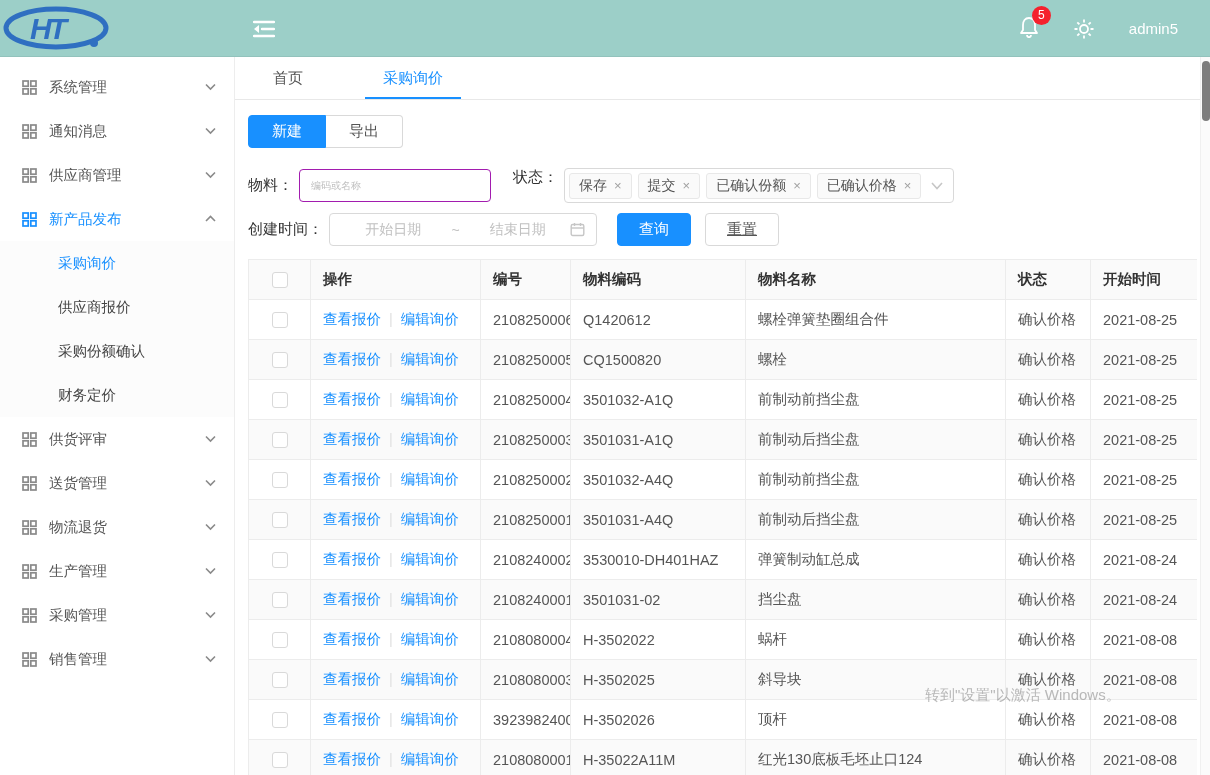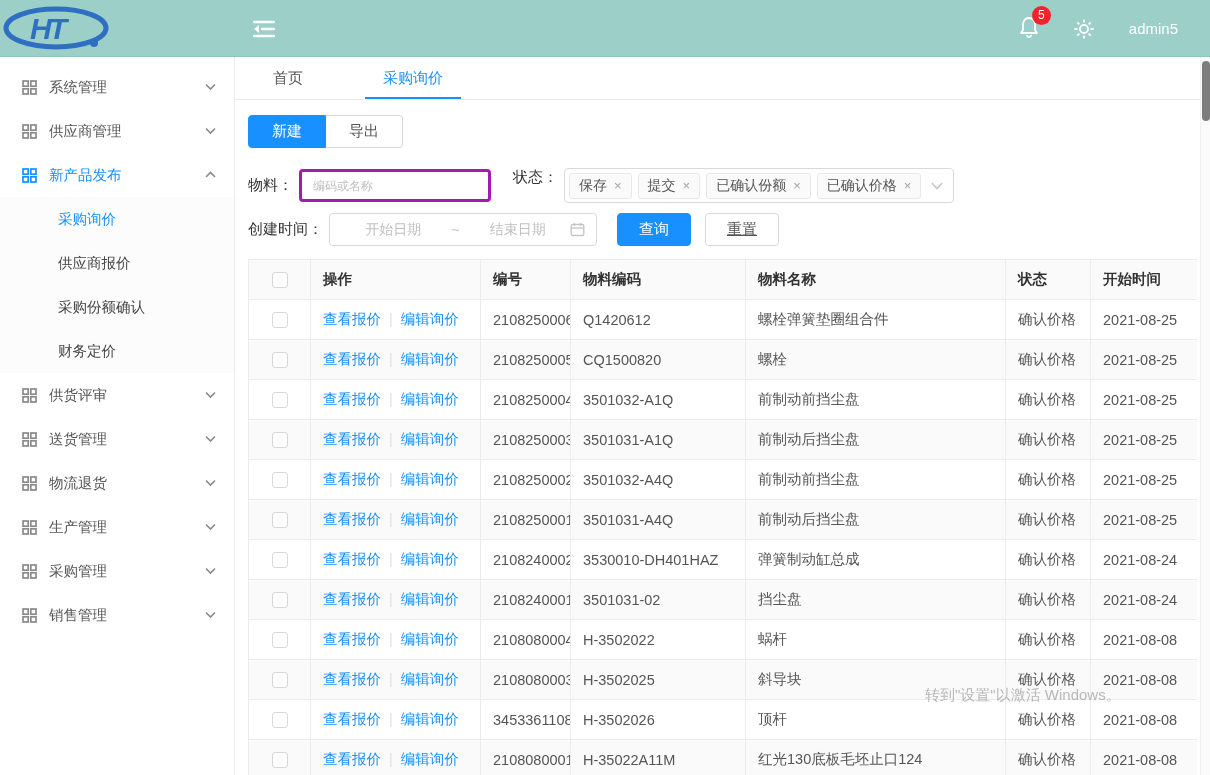--- a/index.html
+++ b/index.html
@@ -37,21 +37,21 @@
   .panel { padding:15px 13px 0 13px; }
   .btn-group { display:inline-flex; margin-bottom:20px; }
   .btn-seg { height:33px; padding:0 23px; font-size:15px; border:1px solid #d9d9d9; background:#fff; color:#555;
              cursor:pointer; font-family:inherit; }
   .btn-seg.primary { background:#1890ff; border-color:#1890ff; color:#fff; }
   .btn-seg:first-child { border-radius:4px 0 0 4px; }
   .btn-seg:last-child { border-radius:0 4px 4px 0; border-left:none; }
 
   .filter-row { display:flex; align-items:center; margin-bottom:10px; font-size:15px; color:#333; }
   .flabel { white-space:nowrap; }
-  .material-input { width:192px; height:33px; border:3px solid #a21caf; border-radius:4px; padding:0 11px; font-size:12px;
+  .material-input { width:192px; height:33px; border:1px solid #a21caf; border-radius:4px; padding:0 11px; font-size:10px;
                     color:#333; margin-left:6px; outline:none; font-family:inherit; }
   .material-input::placeholder { color:#c0c0c0; }
   .status-wrap { display:flex; align-items:flex-start; margin-left:22px; }
   .status-box { display:flex; align-items:center; border:1px solid #d9d9d9; border-radius:4px; min-height:35px;
                 padding:2px 10px 2px 4px; margin-left:6px; gap:6px; cursor:pointer; }
   .tag { display:inline-flex; align-items:center; background:#fafafa; border:1px solid #e8e8e8; border-radius:3px;
          padding:3px 9px; font-size:14px; color:#555; gap:7px; white-space:nowrap; }
   .tag-x { color:#a0a0a0; font-size:13px; cursor:pointer; line-height:1; }
   .status-chev { margin-left:4px; display:flex; }
 
@@ -149,20 +149,38 @@
         <span class="side-icon">
           <svg width="15" height="15" viewBox="0 0 15 15">
             <g fill="none" stroke="#8a8a8a" stroke-width="1.7">
               <rect x="1" y="1" width="5.2" height="5.2"></rect>
               <rect x="8.8" y="1" width="5.2" height="5.2"></rect>
               <rect x="1" y="8.8" width="5.2" height="5.2"></rect>
               <rect x="8.8" y="8.8" width="5.2" height="5.2"></rect>
             </g>
           </svg>
         </span>
+        <span class="side-label">通知消息</span>
+        <span class="chev">
+          <svg width="11" height="8" viewBox="0 0 11 8">
+            <polyline points="1,1.5 5.5,6 10,1.5" fill="none" stroke="#8a8a8a" stroke-width="1.6"></polyline>
+          </svg>
+        </span>
+      </div>
+      <div class="side-item">
+        <span class="side-icon">
+          <svg width="15" height="15" viewBox="0 0 15 15">
+            <g fill="none" stroke="#8a8a8a" stroke-width="1.7">
+              <rect x="1" y="1" width="5.2" height="5.2"></rect>
+              <rect x="8.8" y="1" width="5.2" height="5.2"></rect>
+              <rect x="1" y="8.8" width="5.2" height="5.2"></rect>
+              <rect x="8.8" y="8.8" width="5.2" height="5.2"></rect>
+            </g>
+          </svg>
+        </span>
         <span class="side-label">供应商管理</span>
         <span class="chev">
           <svg width="11" height="8" viewBox="0 0 11 8">
             <polyline points="1,1.5 5.5,6 10,1.5" fill="none" stroke="#8a8a8a" stroke-width="1.6"></polyline>
           </svg>
         </span>
       </div>
       <div class="side-item active">
         <span class="side-icon">
           <svg width="15" height="15" viewBox="0 0 15 15">
@@ -466,21 +484,21 @@
                 <td class="cell-actions"><a class="link">查看报价</a><span class="link-div">|</span><a class="link">编辑询价</a></td>
                 <td class="cell-id">2108080003</td>
                 <td class="cell-code">H-3502025</td>
                 <td class="cell-name">斜导块</td>
                 <td class="cell-status">确认价格</td>
                 <td class="cell-date">2021-08-08</td>
               </tr>
               <tr class="odd">
                 <td class="cell-check"><span class="checkbox"></span></td>
                 <td class="cell-actions"><a class="link">查看报价</a><span class="link-div">|</span><a class="link">编辑询价</a></td>
-                <td class="cell-id">3453361108</td>
+                <td class="cell-id">3923982400</td>
                 <td class="cell-code">H-3502026</td>
                 <td class="cell-name">顶杆</td>
                 <td class="cell-status">确认价格</td>
                 <td class="cell-date">2021-08-08</td>
               </tr>
               <tr class="even">
                 <td class="cell-check"><span class="checkbox"></span></td>
                 <td class="cell-actions"><a class="link">查看报价</a><span class="link-div">|</span><a class="link">编辑询价</a></td>
                 <td class="cell-id">2108080001</td>
                 <td class="cell-code">H-35022A11M</td>

